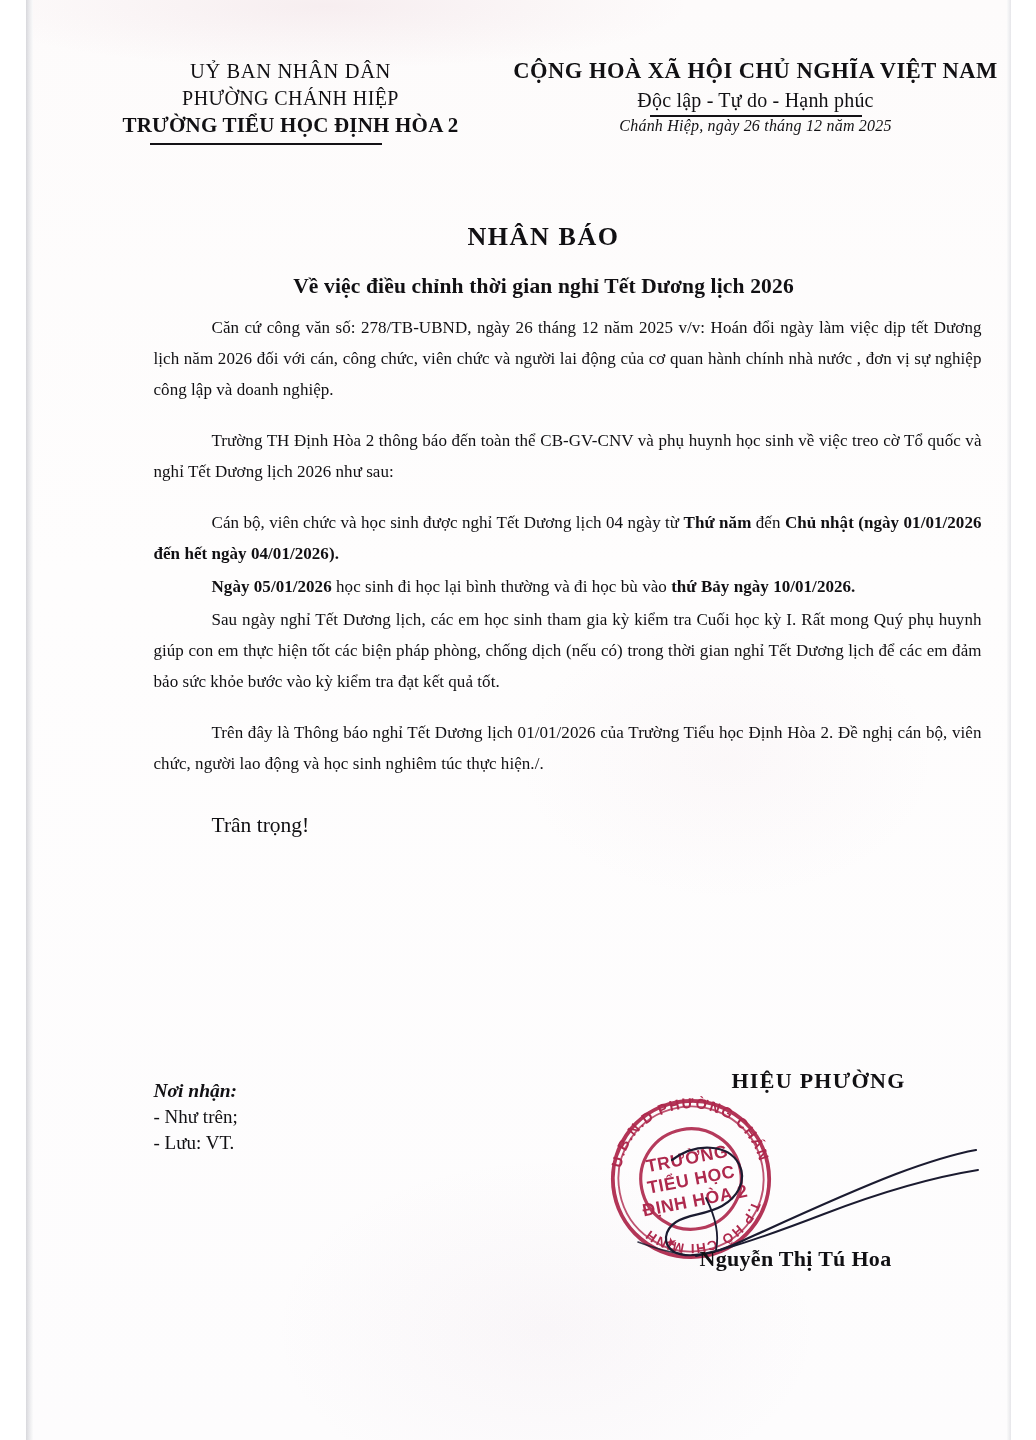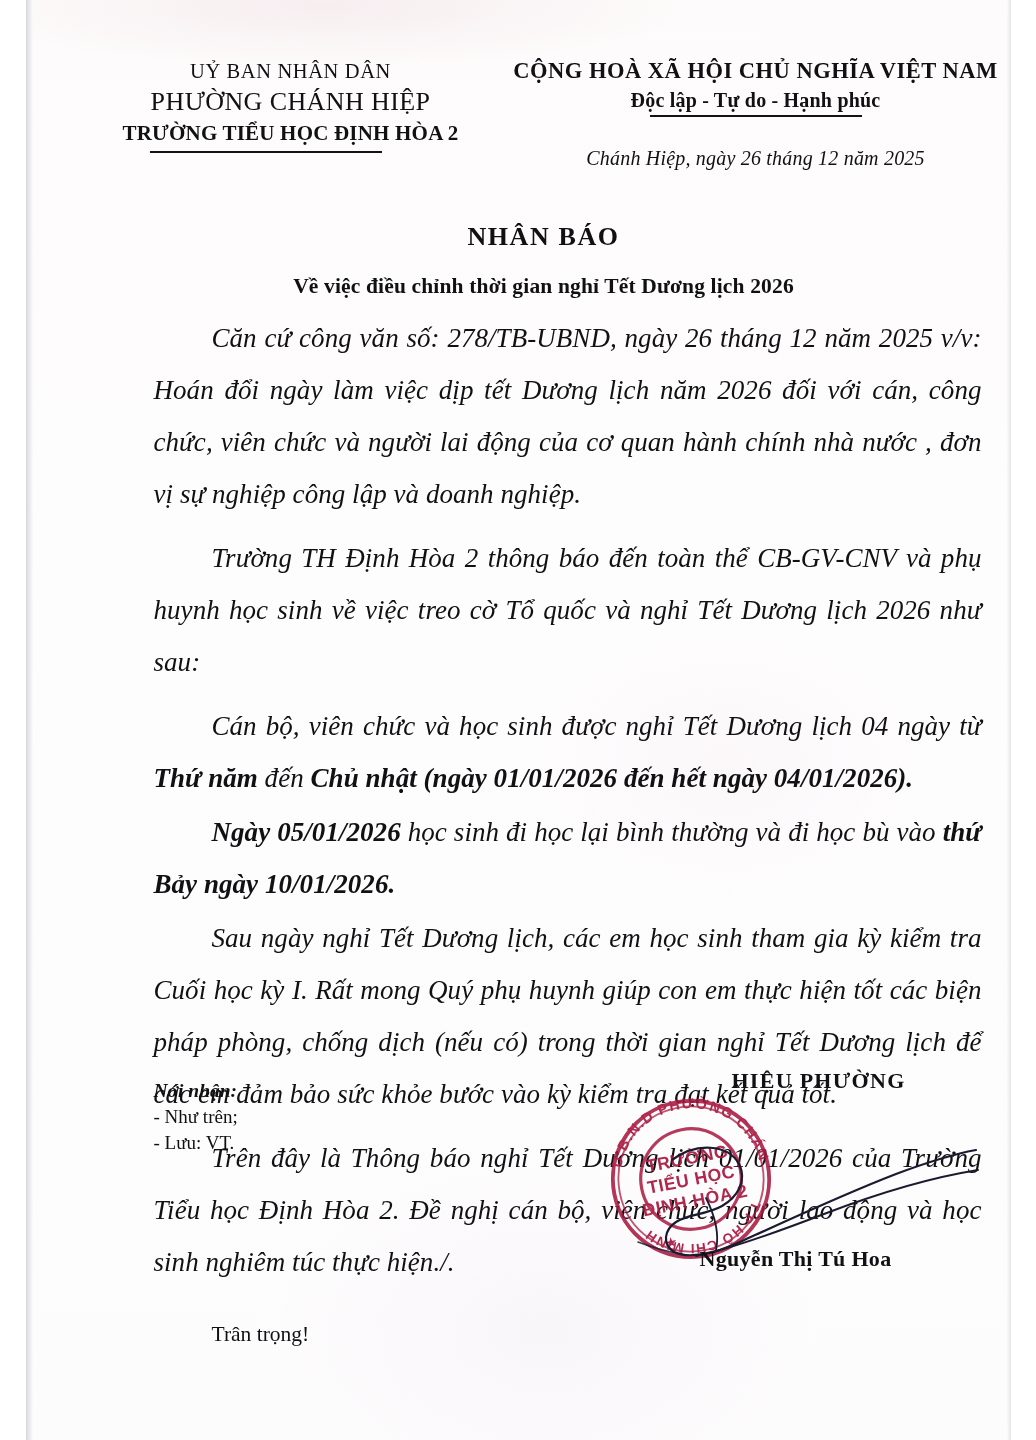--- a/index.html
+++ b/index.html
@@ -60,21 +60,21 @@
     width: 520px;
     text-align: center;
   }
   .hdr-line1 {
     font-size: 20.5px;
     letter-spacing: 0.6px;
     line-height: 1.32;
     white-space: nowrap;
   }
   .hdr-line2 {
-    font-size: 26px;
+    font-size: 20px;
     letter-spacing: 0.4px;
     line-height: 1.32;
     white-space: nowrap;
   }
   .hdr-org {
     font-size: 21px;
     font-weight: bold;
     letter-spacing: 0.2px;
     line-height: 1.3;
     white-space: nowrap;
@@ -90,29 +90,28 @@
   .rule-right { width: 212px; }
 
   .hdr-nation {
     font-size: 22.5px;
     font-weight: bold;
     letter-spacing: 0.5px;
     white-space: nowrap;
   }
   .hdr-motto {
     font-size: 20px;
-    font-weight: bold;
+    font-weight: normal;
     letter-spacing: 0.2px;
     margin-top: 5px;
     white-space: nowrap;
   }
   .hdr-date {
     font-style: italic;
-    font-size: 20px;
-    margin-top: 30px;
+    font-size: 16px;
     white-space: nowrap;
     letter-spacing: 0.2px;
   }
 
   
   .title-block {
     position: absolute;
     top: 222px;
     left: 0;
     width: 1036px;
@@ -131,30 +130,29 @@
   }
 
   
   .body-area {
     position: absolute;
     top: 312px;
     left: 128px;
     width: 828px;
   }
   .para {
-    font-size: 27px;
-    line-height: 52px;
+    font-size: 17px;
+    line-height: 31px;
     text-align: justify;
     text-justify: inter-word;
     text-indent: 58px;
     margin: 0;
     letter-spacing: 0.05px;
-    font-style: italic;
-  }
-  .para.gap-lg { margin-top: 12px; }
+  }
+  .para.gap-lg { margin-top: 20px; }
   .para.gap-sm { margin-top: 2px; }
   b { font-weight: bold; }
 
   .regards {
     font-size: 21.5px;
     line-height: 37.5px;
     text-indent: 58px;
     margin-top: 28px;
   }
 

